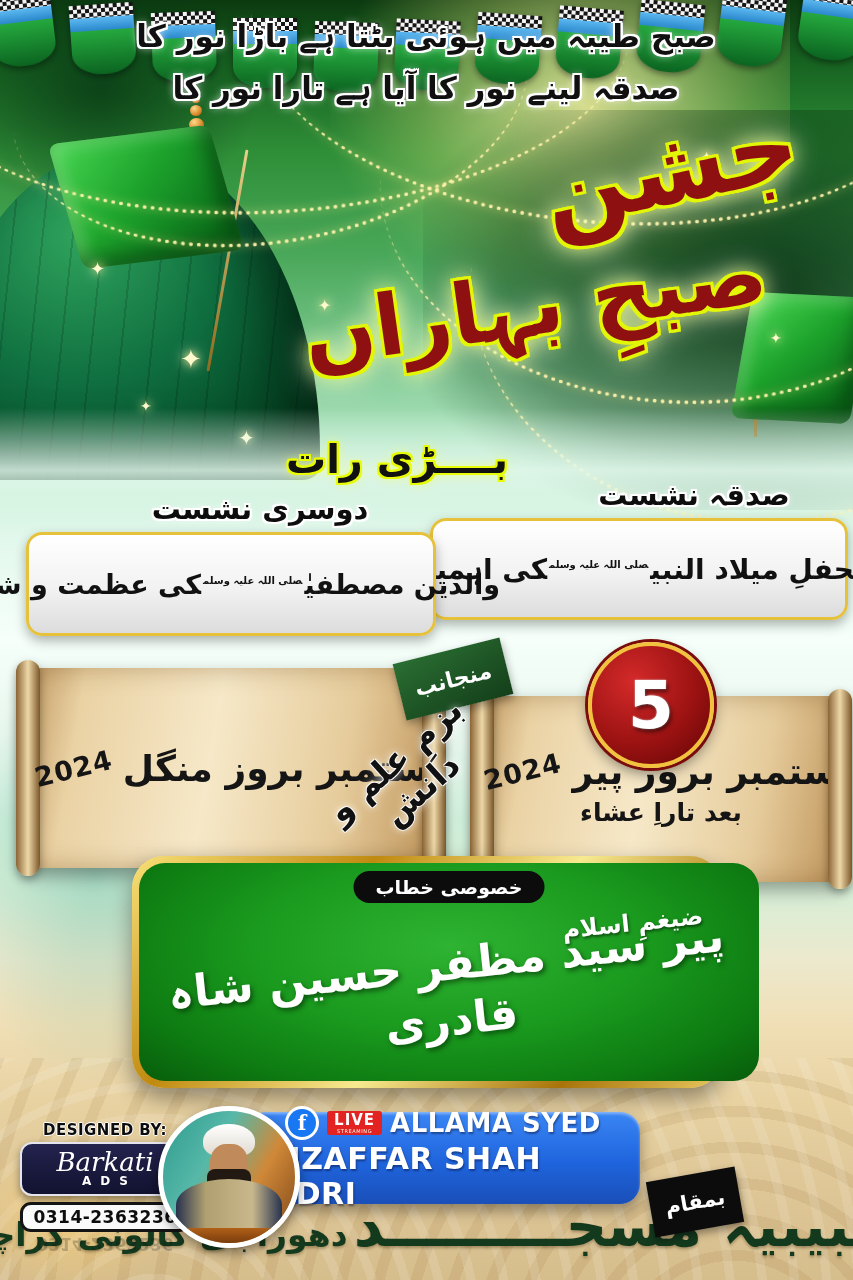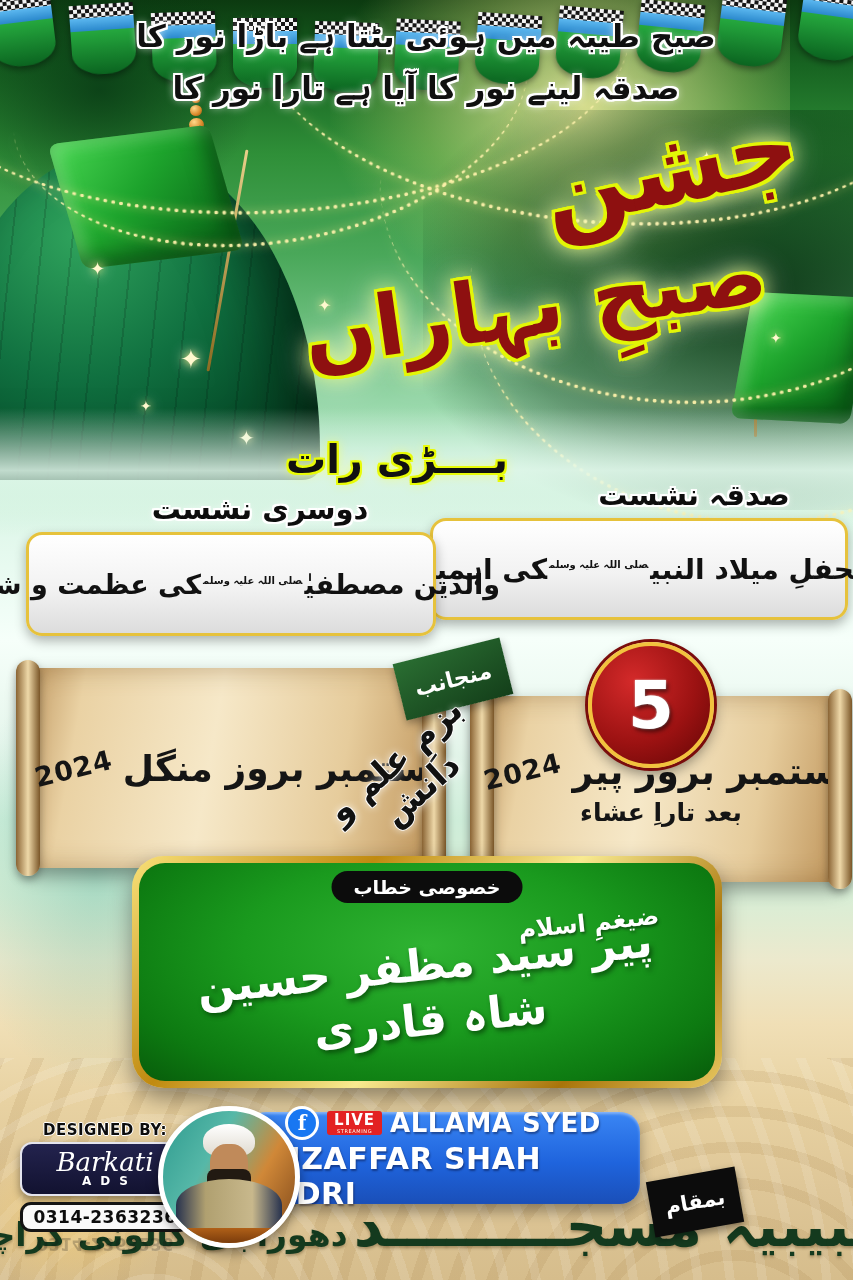--- a/index.html
+++ b/index.html
@@ -119,21 +119,21 @@
     color:#fff; font-size:22px; font-weight:bold; box-shadow:0 4px 8px rgba(0,0,0,.35);}
   .org-name{left:318px; top:690px; width:180px; height:170px; z-index:4; transform:rotate(-42deg);
     font-size:34px; font-weight:bold; color:#111; line-height:1.15; display:flex; align-items:center; justify-content:center;
     text-shadow:1px 0 0 #fff,-1px 0 0 #fff,0 1px 0 #fff,0 -1px 0 #fff,0 0 8px #fff;}
 
   
   .banner-gold{left:132px; top:856px; width:590px; height:232px; z-index:5; border-radius:32px; padding:7px; box-sizing:border-box;
     background:linear-gradient(135deg,#f8e078 0%, #c08a10 30%, #f8ea90 55%, #a8740a 80%, #e8c860 100%);
     box-shadow:0 10px 22px rgba(0,0,0,.4);}
   .banner-green{position:relative; width:100%; height:100%; border-radius:26px; overflow:hidden;
-    background:radial-gradient(ellipse at 50% 38%, #2fb332 0%, #1a9a1e 45%, #0d7a11 78%, #085c0b 100%);}
+    background:radial-gradient(ellipse at 50% 38%, #2fb332 0%, #1a9a1e 45%, #0d7a11 78%, #085c0b 100%);padding-left:44px;}
   .speech-pill{position:absolute; left:50%; top:8px; transform:translateX(-50%); background:#0c0c0c; border-radius:17px;
     padding:5px 22px; color:#fff; font-size:19px; font-weight:bold; white-space:nowrap;}
   .honorific{position:absolute; right:56px; top:46px; color:#fff; font-size:24px; font-weight:bold; transform:rotate(-6deg);
     text-shadow:1px 2px 3px rgba(0,0,0,.5);}
   .speaker-name{position:absolute; left:2%; top:74px; width:96%; color:#fff; font-size:44px; font-weight:bold; line-height:1.25;
     transform:rotate(-6deg); text-shadow:2px 3px 5px rgba(0,40,0,.6);}
 
   
   .bottom-pattern{left:0; top:1058px; width:100%; height:222px; z-index:1;
     background:

